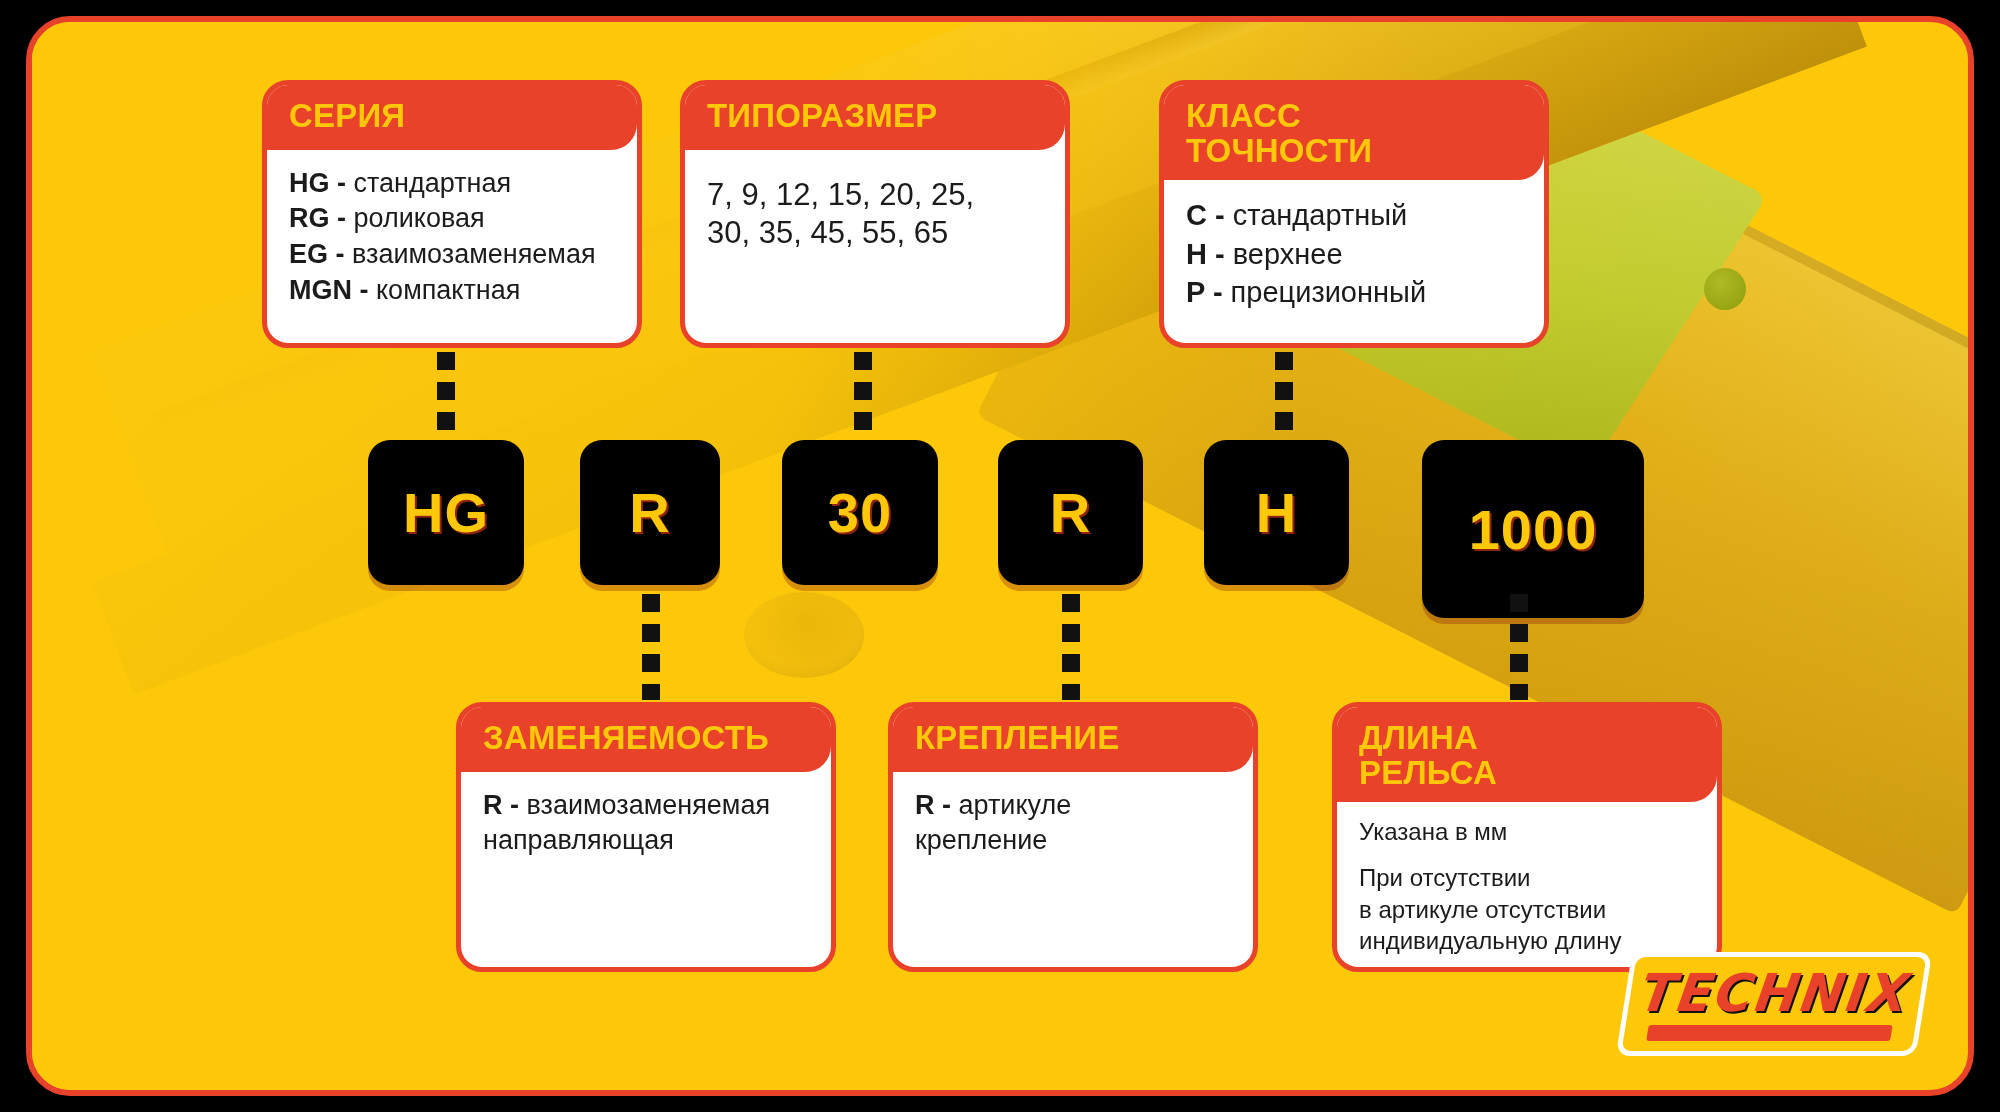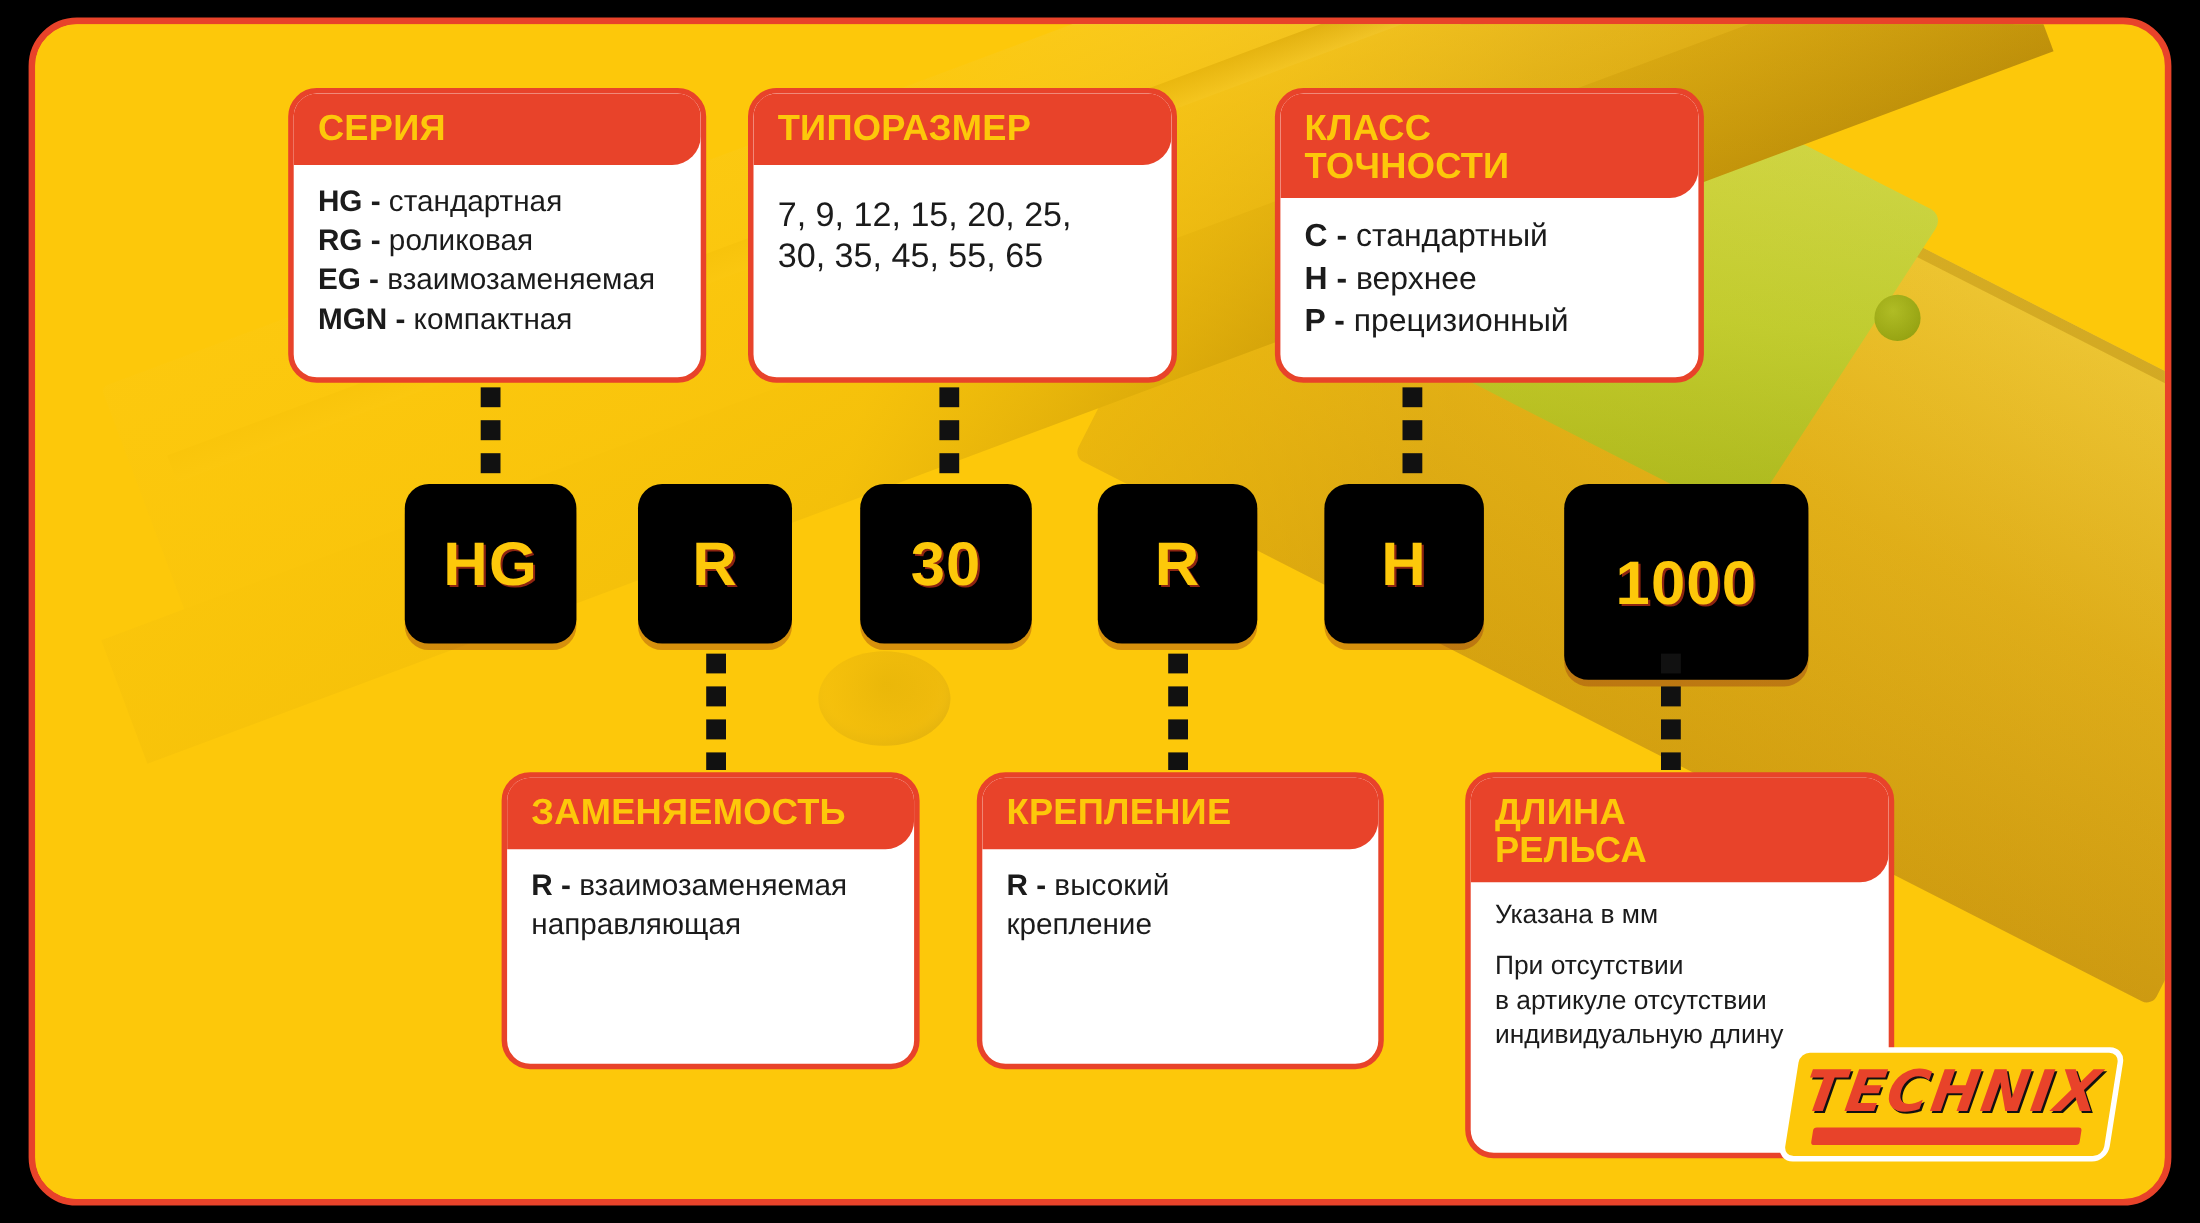--- a/index.html
+++ b/index.html
@@ -132,21 +132,21 @@
   .card-body .row { white-space: nowrap; }
   .card-body p { margin: 0 0 14px 0; }
   .card-body p:last-child { margin-bottom: 0; }
 
   
   #card-series     { left: 230px;  top: 58px;  width: 380px; height: 268px; }
   #card-size       { left: 648px;  top: 58px;  width: 390px; height: 268px; }
   #card-accuracy   { left: 1127px; top: 58px;  width: 390px; height: 268px; }
   #card-inter      { left: 424px;  top: 680px; width: 380px; height: 270px; }
   #card-mount      { left: 856px;  top: 680px; width: 370px; height: 270px; }
-  #card-length     { left: 1300px; top: 680px; width: 390px; height: 351px; }
+  #card-length     { left: 1300px; top: 680px; width: 390px; height: 270px; }
 
   #card-size .card-body, #card-accuracy .card-body { font-size: 29px; }
   #card-size .card-body { padding-top: 26px; font-size: 31px; line-height: 1.25; }
   #card-length .card-body { font-size: 24px; padding-top: 14px; }
 
   
   .tile {
     position: absolute;
     background: #000000;
     border-radius: 22px;
@@ -281,21 +281,21 @@
       <div class="card-head">ЗАМЕНЯЕМОСТЬ</div>
       <div class="card-body">
         <div><span class="k">R -</span> <span>взаимозаменяемая</span></div>
         <div>направляющая</div>
       </div>
     </div>
 
     <div class="card" id="card-mount">
       <div class="card-head">КРЕПЛЕНИЕ</div>
       <div class="card-body">
-        <div><span class="k">R -</span> <span>высокий</span></div>
+        <div><span class="k">R -</span> <span>артикуле</span></div>
         <div>крепление</div>
       </div>
     </div>
 
     <div class="card" id="card-length">
       <div class="card-head two-line">
         <div>ДЛИНА</div>
         <div>РЕЛЬСА</div>
       </div>
       <div class="card-body">

